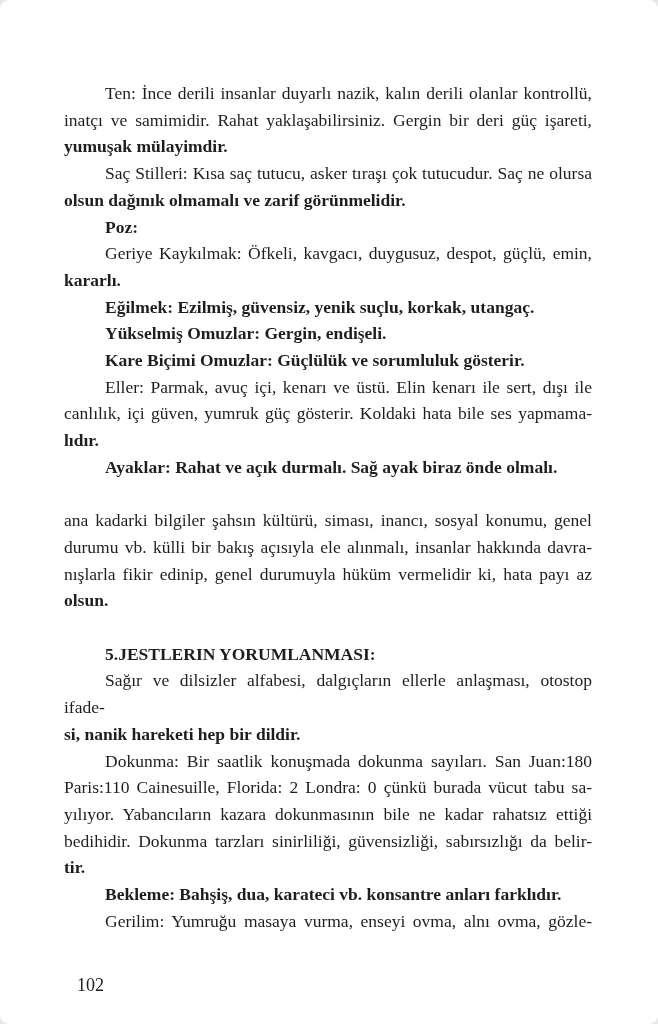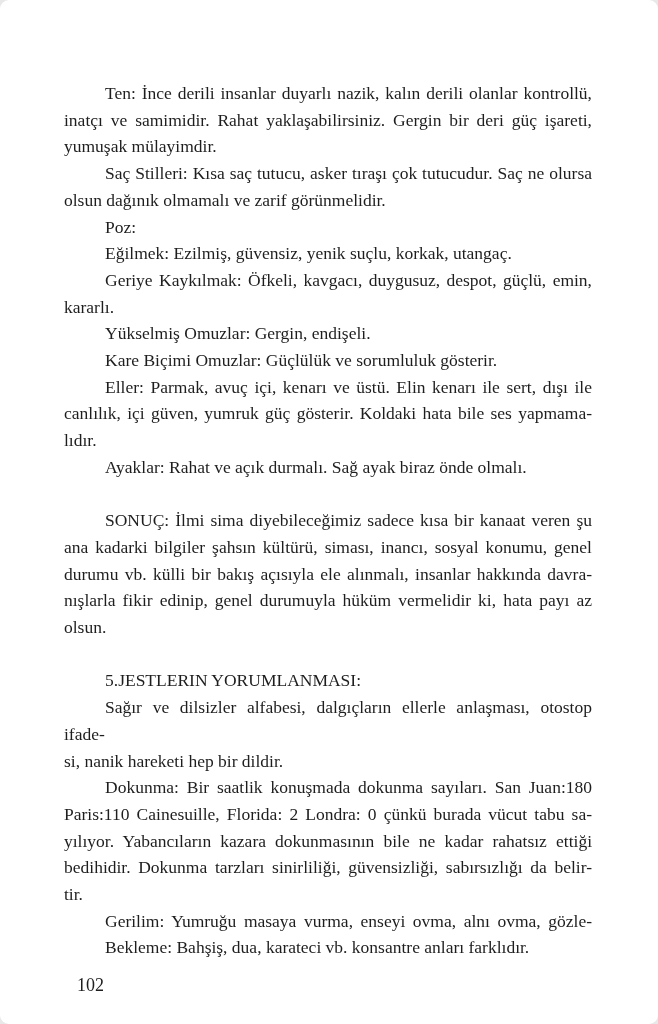--- a/index.html
+++ b/index.html
@@ -34,20 +34,21 @@
     margin-top: 26.7px;
   }
   .ln {
     text-align: justify;
     text-align-last: justify;
     white-space: normal;
   }
   .ln.end {
     text-align: center;
     text-align-last: left;
+    font-weight: bold;
   }
   .ln.first {
     text-indent: 41px;
   }
   .page-number {
     position: absolute;
     left: 77px;
     top: 975px;
     font-size: 18px;
     line-height: 20px;
@@ -68,26 +69,26 @@
     <div class="para">
       <div class="ln first">Saç Stilleri: Kısa saç tutucu, asker tıraşı çok tutucudur. Saç ne olursa</div>
       <div class="ln end">olsun dağınık olmamalı ve zarif görünmelidir.</div>
     </div>
 
     <div class="para">
       <div class="ln first end">Poz:</div>
     </div>
 
     <div class="para">
-      <div class="ln first end">Eğilmek: Ezilmiş, güvensiz, yenik suçlu, korkak, utangaç.</div>
+      <div class="ln first">Geriye Kaykılmak: Öfkeli, kavgacı, duygusuz, despot, güçlü, emin,</div>
+      <div class="ln end">kararlı.</div>
     </div>
 
     <div class="para">
-      <div class="ln first">Geriye Kaykılmak: Öfkeli, kavgacı, duygusuz, despot, güçlü, emin,</div>
-      <div class="ln end">kararlı.</div>
+      <div class="ln first end">Eğilmek: Ezilmiş, güvensiz, yenik suçlu, korkak, utangaç.</div>
     </div>
 
     <div class="para">
       <div class="ln first end">Yükselmiş Omuzlar: Gergin, endişeli.</div>
     </div>
 
     <div class="para">
       <div class="ln first end">Kare Biçimi Omuzlar: Güçlülük ve sorumluluk gösterir.</div>
     </div>
 
@@ -95,21 +96,20 @@
       <div class="ln first">Eller: Parmak, avuç içi, kenarı ve üstü. Elin kenarı ile sert, dışı ile</div>
       <div class="ln">canlılık, içi güven, yumruk güç gösterir. Koldaki hata bile ses yapmama-</div>
       <div class="ln end">lıdır.</div>
     </div>
 
     <div class="para">
       <div class="ln first end">Ayaklar: Rahat ve açık durmalı. Sağ ayak biraz önde olmalı.</div>
     </div>
 
     <div class="para gap-before">
-      <div class="ln first">SONUÇ: İlmi sima diyebileceğimiz sadece kısa bir kanaat veren şu</div>
       <div class="ln">ana kadarki bilgiler şahsın kültürü, siması, inancı, sosyal konumu, genel</div>
       <div class="ln">durumu vb. külli bir bakış açısıyla ele alınmalı, insanlar hakkında davra-</div>
       <div class="ln">nışlarla fikir edinip, genel durumuyla hüküm vermelidir ki, hata payı az</div>
       <div class="ln end">olsun.</div>
     </div>
 
     <div class="para gap-before">
       <div class="ln first end">5.JESTLERIN YORUMLANMASI:</div>
     </div>
 
@@ -120,23 +120,23 @@
 
     <div class="para">
       <div class="ln first">Dokunma: Bir saatlik konuşmada dokunma sayıları. San Juan:180</div>
       <div class="ln">Paris:110 Cainesuille, Florida: 2 Londra: 0 çünkü burada vücut tabu sa-</div>
       <div class="ln">yılıyor. Yabancıların kazara dokunmasının bile ne kadar rahatsız ettiği</div>
       <div class="ln">bedihidir. Dokunma tarzları sinirliliği, güvensizliği, sabırsızlığı da belir-</div>
       <div class="ln end">tir.</div>
     </div>
 
     <div class="para">
-      <div class="ln first">Gerilim: Yumruğu masaya vurma, enseyi ovma, alnı ovma, gözle-</div>
+      <div class="ln first end">Bekleme: Bahşiş, dua, karateci vb. konsantre anları farklıdır.</div>
     </div>
 
     <div class="para">
-      <div class="ln first end">Bekleme: Bahşiş, dua, karateci vb. konsantre anları farklıdır.</div>
+      <div class="ln first">Gerilim: Yumruğu masaya vurma, enseyi ovma, alnı ovma, gözle-</div>
     </div>
 
   </div>
 
   <div class="page-number">102</div>
 </div>
 
 </body></html>

